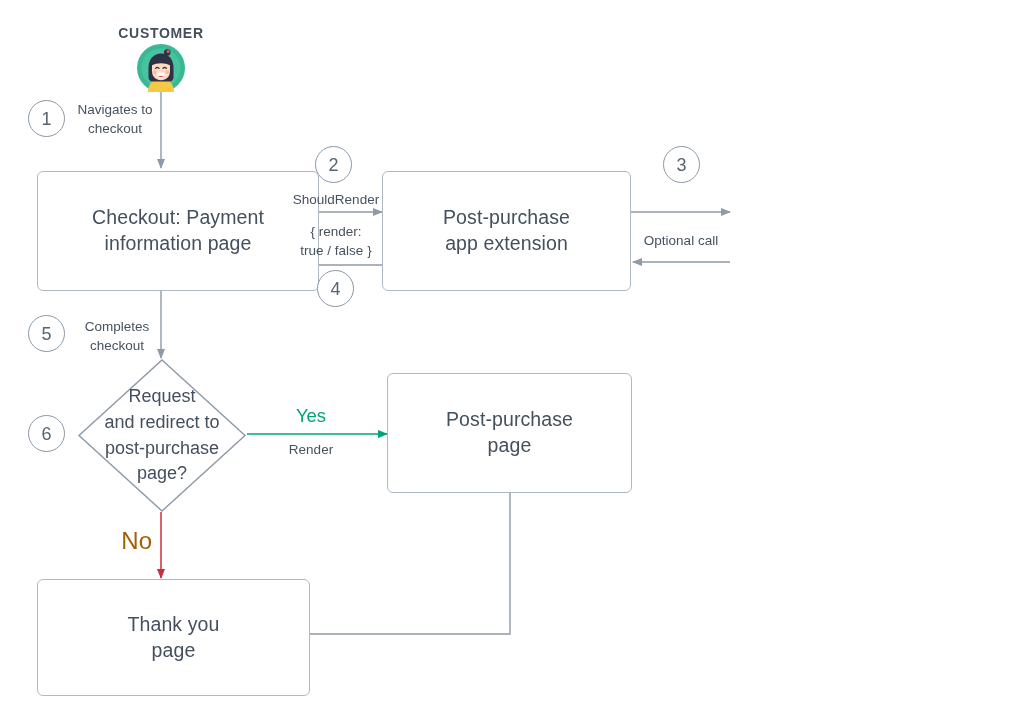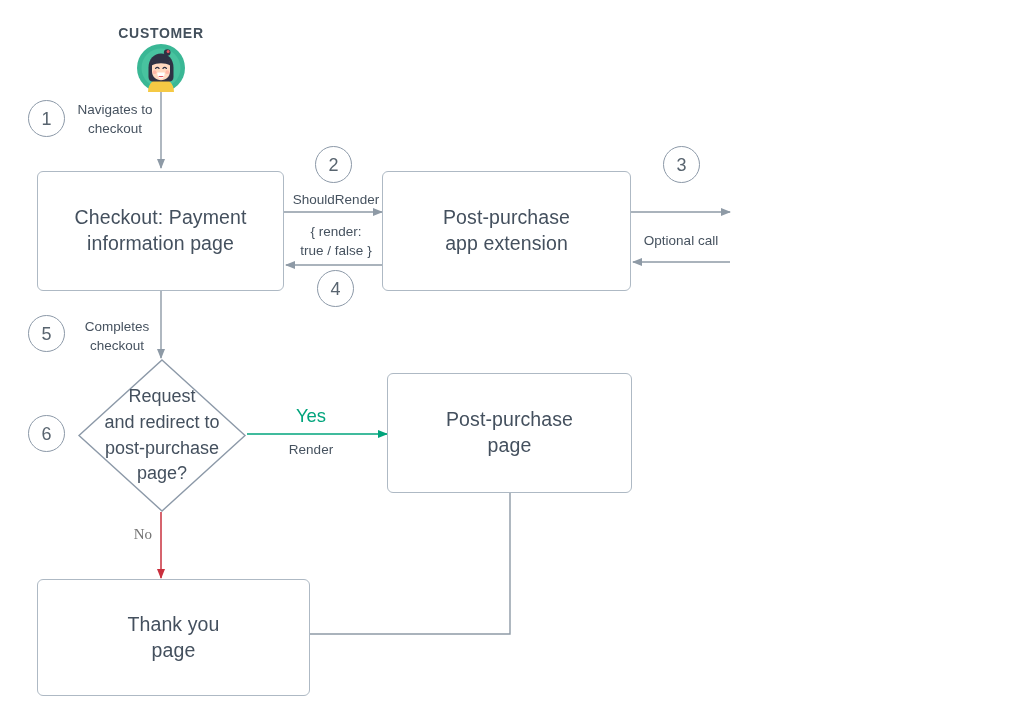--- a/index.html
+++ b/index.html
@@ -88,23 +88,22 @@
     color: #46525f;
     text-align: center;
     white-space: pre-line;
     background: transparent;
   }
   .label-yes {
     color: #00a47c;
     font-size: 18.5px;
   }
   .label-no {
-    color: #737373;
-    font-size: 15px;
-    font-family: Liberation Serif, serif;
+    color: #a16207;
+    font-size: 24px;
   }
 
   
   .customer-title {
     position: absolute;
     font-size: 14px;
     font-weight: bold;
     letter-spacing: 0.7px;
     color: #43505c;
     text-align: center;
@@ -175,21 +174,21 @@
     <path d="M18.6 24.4 q1.7 -2 3.4 0" fill="none" stroke="#2f3244" stroke-width="1.3" stroke-linecap="round"></path>
     <path d="M26.0 24.4 q1.7 -2 3.4 0" fill="none" stroke="#2f3244" stroke-width="1.3" stroke-linecap="round"></path>
 
     <circle cx="17.6" cy="28.2" r="1.9" fill="#ffb2a3" opacity="0.85"></circle>
     <circle cx="30.4" cy="28.2" r="1.9" fill="#ffb2a3" opacity="0.85"></circle>
 
     <path d="M20.3 28.4 L27.7 28.4 C27.7 32.5 25.9 34.4 24 34.4 C22.1 34.4 20.3 32.5 20.3 28.4 Z" fill="#ffffff"></path>
     <path d="M21.3 32 C22.0 33.6 26.0 33.6 26.7 32 Z" fill="#e2565f"></path>
   </svg>
 
-  <div class="node-box" style="left:37px; top:171px; width:247px; height:120px;">
+  <div class="node-box" style="left:37px; top:171px; width:282px; height:120px;">
     <span style="white-space:pre-line;">Checkout: Payment
 information page</span>
   </div>
 
   <div class="node-box" style="left:382px; top:171px; width:249px; height:120px;">
     <span style="white-space:pre-line;">Post-purchase
 app extension</span>
   </div>
 
 

